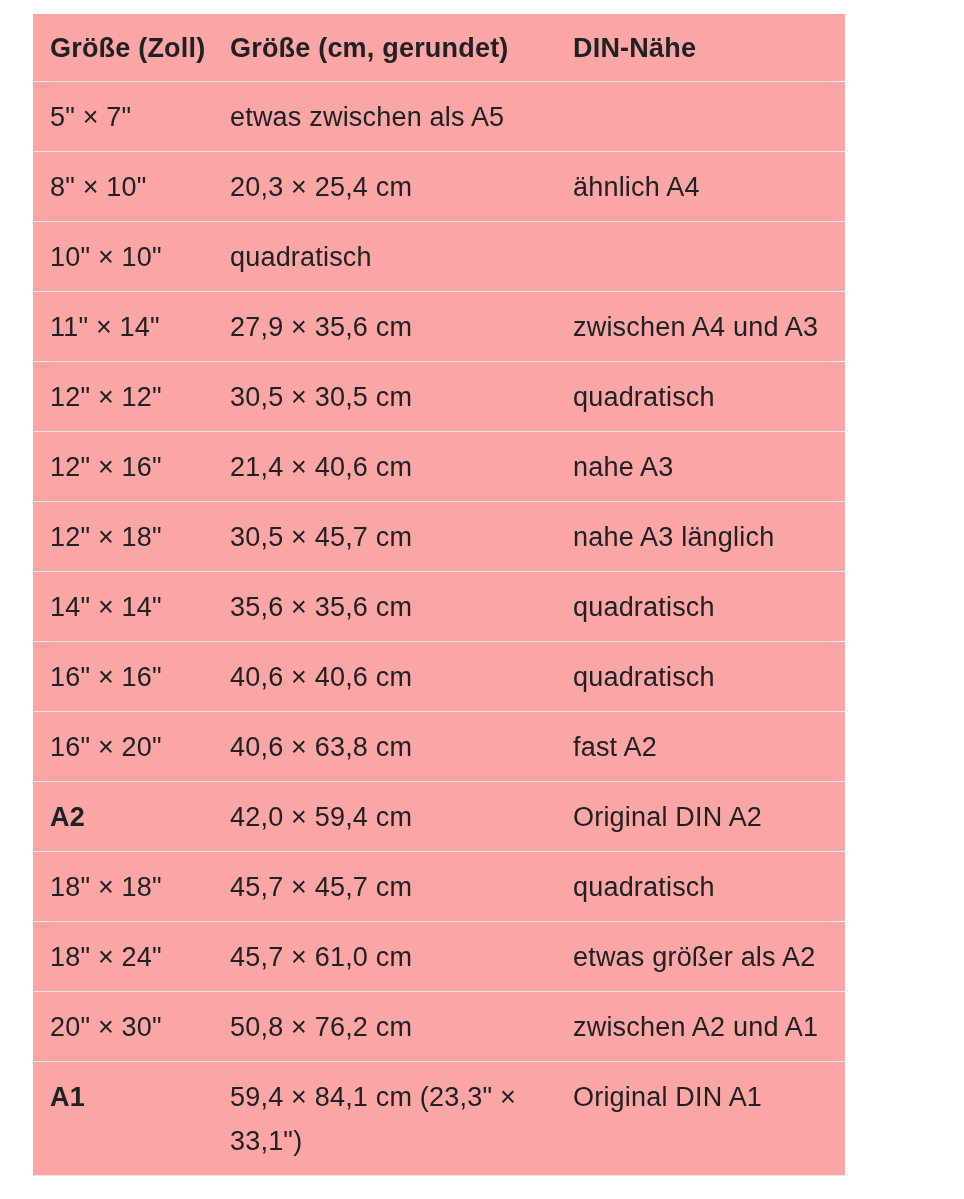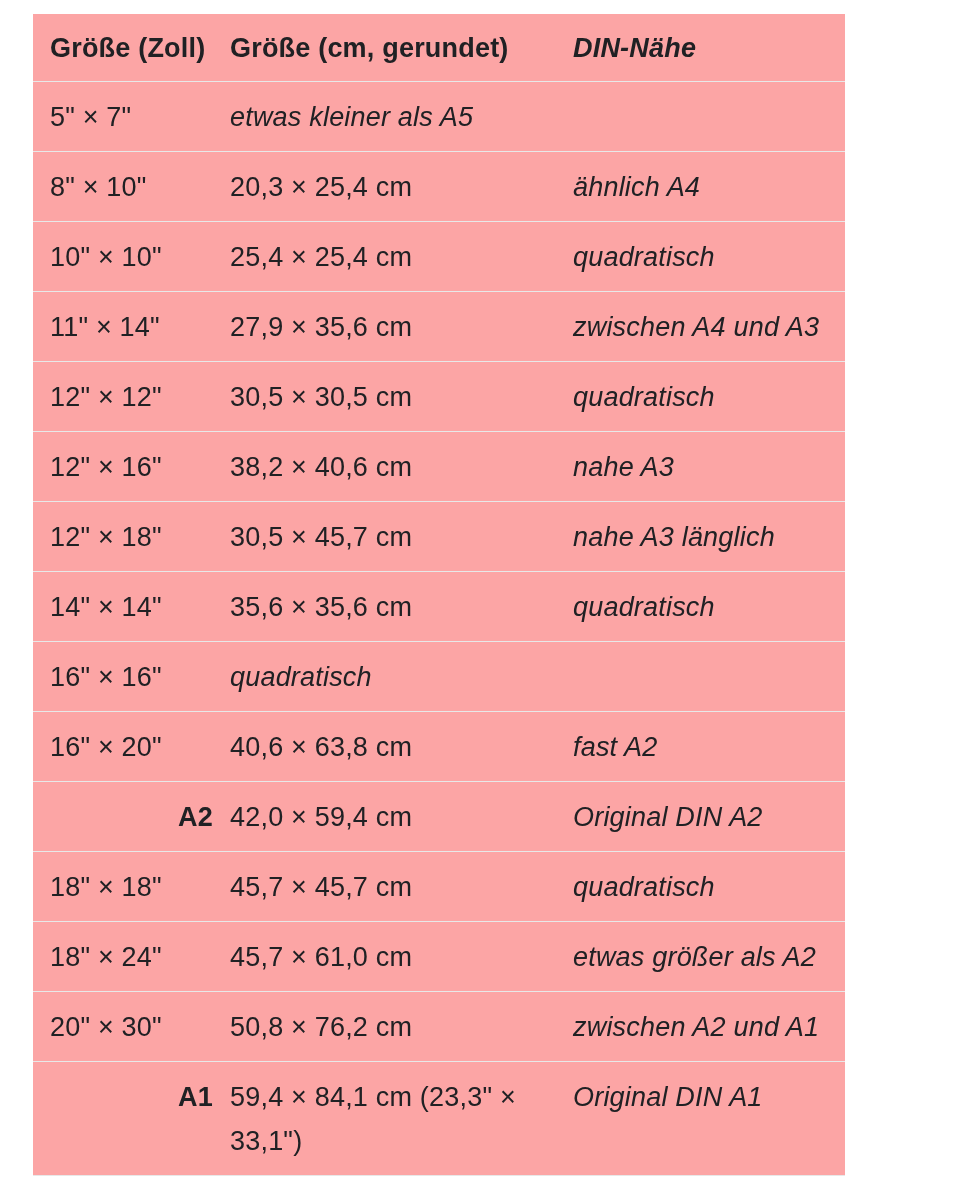--- a/index.html
+++ b/index.html
@@ -32,74 +32,74 @@
   .row.header .cell { white-space: nowrap; }
   .cell {
     font-size: 27px;
     line-height: 44px;
     padding-left: 17px;
     box-sizing: border-box;
     letter-spacing: 0.2px;
   }
   .c1 { width: 180px; flex: none; }
   .c2 { width: 343px; flex: none; padding-right: 30px; }
-  .c3 { flex: 1; padding-right: 10px; font-style: italic; }
-  .row.bold .c1 { font-weight: 700; text-align: right; }
+  .c3 { flex: 1; padding-right: 10px; }
+  .row.bold .c1 { font-weight: 700; }
 </style>
 </head>
 <body>
 
 <div class="table">
   <div class="row header">
     <div class="cell c1">Größe (Zoll)</div>
     <div class="cell c2">Größe (cm, gerundet)</div>
     <div class="cell c3">DIN-Nähe</div>
   </div>
   <div id="rows">
       <div class="row">
         <div class="cell c1">5" × 7"</div>
-        <div class="cell c3">etwas kleiner als A5</div>
+        <div class="cell c3">etwas zwischen als A5</div>
       </div>
       <div class="row">
         <div class="cell c1">8" × 10"</div>
         <div class="cell c2">20,3 × 25,4 cm</div>
         <div class="cell c3">ähnlich A4</div>
       </div>
       <div class="row">
         <div class="cell c1">10" × 10"</div>
-        <div class="cell c2">25,4 × 25,4 cm</div>
         <div class="cell c3">quadratisch</div>
       </div>
       <div class="row">
         <div class="cell c1">11" × 14"</div>
         <div class="cell c2">27,9 × 35,6 cm</div>
         <div class="cell c3">zwischen A4 und A3</div>
       </div>
       <div class="row">
         <div class="cell c1">12" × 12"</div>
         <div class="cell c2">30,5 × 30,5 cm</div>
         <div class="cell c3">quadratisch</div>
       </div>
       <div class="row">
         <div class="cell c1">12" × 16"</div>
-        <div class="cell c2">38,2 × 40,6 cm</div>
+        <div class="cell c2">21,4 × 40,6 cm</div>
         <div class="cell c3">nahe A3</div>
       </div>
       <div class="row">
         <div class="cell c1">12" × 18"</div>
         <div class="cell c2">30,5 × 45,7 cm</div>
         <div class="cell c3">nahe A3 länglich</div>
       </div>
       <div class="row">
         <div class="cell c1">14" × 14"</div>
         <div class="cell c2">35,6 × 35,6 cm</div>
         <div class="cell c3">quadratisch</div>
       </div>
       <div class="row">
         <div class="cell c1">16" × 16"</div>
+        <div class="cell c2">40,6 × 40,6 cm</div>
         <div class="cell c3">quadratisch</div>
       </div>
       <div class="row">
         <div class="cell c1">16" × 20"</div>
         <div class="cell c2">40,6 × 63,8 cm</div>
         <div class="cell c3">fast A2</div>
       </div>
       <div class="row bold">
         <div class="cell c1">A2</div>
         <div class="cell c2">42,0 × 59,4 cm</div>

